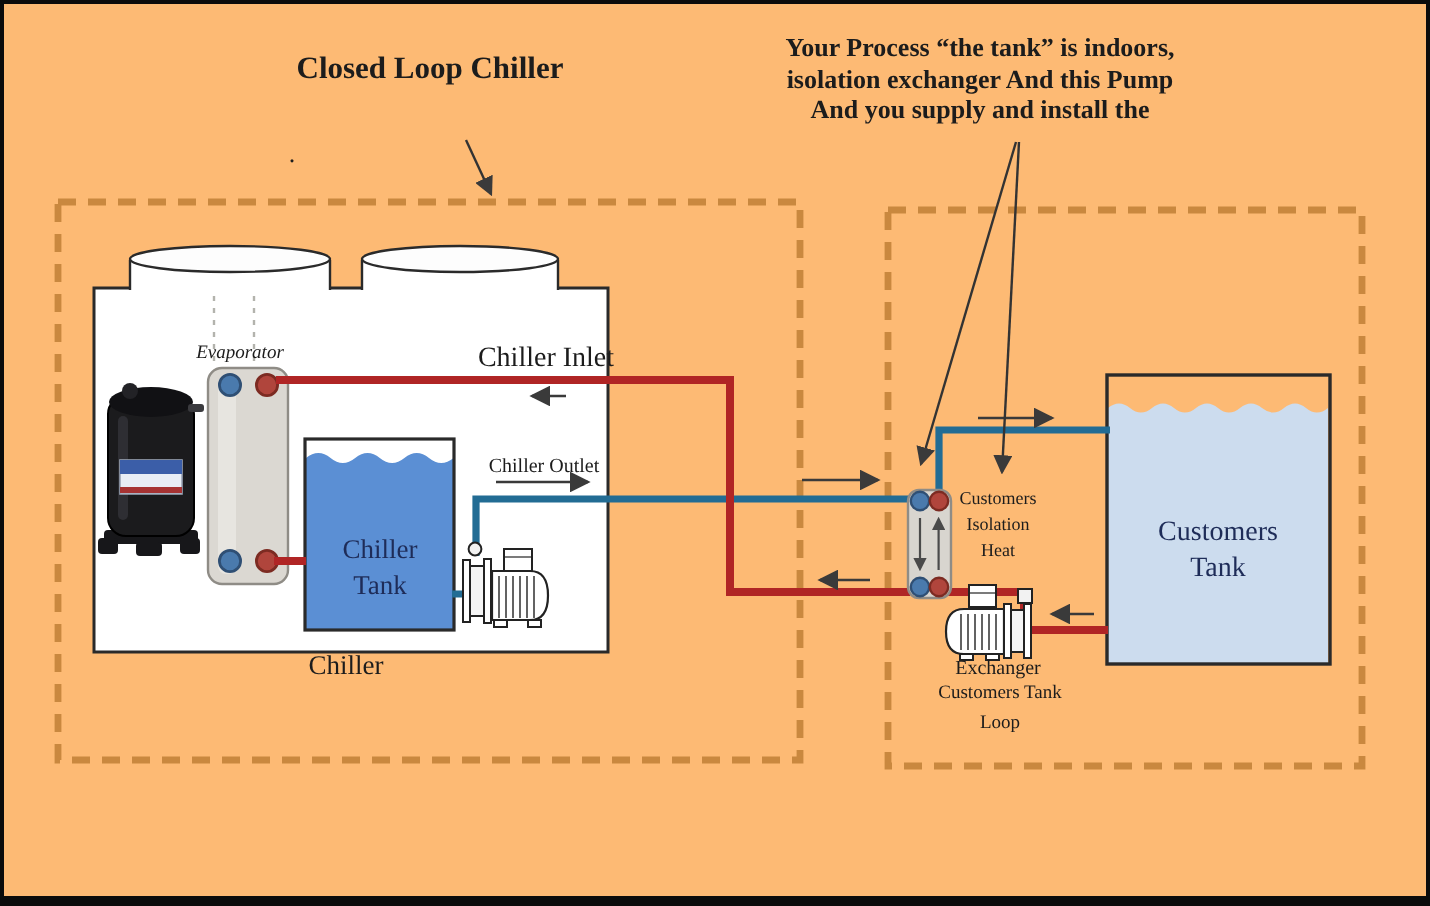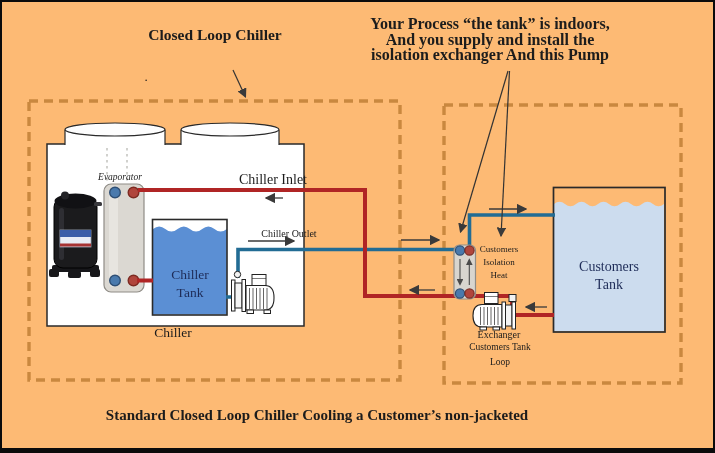--- a/index.html
+++ b/index.html
@@ -5,25 +5,25 @@
   html,body{margin:0;padding:0;background:#e8e8e8;}
   .stage{
     position:relative;width:715px;height:453px;background:#fdba74;
     border:2px solid #0b0b0b;border-bottom-width:5px;box-sizing:border-box;
     font-family:"Liberation Serif","DejaVu Serif",serif;overflow:hidden;
   }
   svg.layer{position:absolute;left:0;top:0;z-index:1;}
   .lbl{position:absolute;z-index:2;color:#1c1c1c;text-align:center;line-height:1.15;white-space:nowrap;}
   .b{font-weight:bold;}
   .title-outdoor{left:123px;top:25px;width:180px;font-size:15.5px;line-height:15.5px;}
-  .title-indoor{left:356px;top:14px;width:264px;font-size:16px;line-height:15.5px;}
+  .title-indoor{left:356px;top:14px;width:264px;font-size:13px;line-height:15.5px;}
   .stray-dot{left:138px;top:68px;width:12px;font-size:13px;}
   .evap-lbl{left:85px;top:170px;width:66px;font-size:9.5px;font-style:italic;}
   .inlet-lbl{left:234px;top:169.5px;width:74px;font-size:14px;}
-  .outlet-lbl{left:250px;top:226px;width:74px;font-size:10px;}
+  .outlet-lbl{left:233px;top:226px;width:74px;font-size:10px;}
   .comp-lbl{left:58px;top:294px;width:90px;font-size:13.5px;}
   .ctank-lbl{left:150px;top:264px;width:76px;font-size:13.5px;line-height:18px;color:#1e2c58;}
   .chiller-lbl{left:131px;top:322.5px;width:80px;font-size:13.5px;}
   .hx-lbl{left:466px;top:241px;width:62px;font-size:9px;line-height:13px;}
   .hx-lbl4{left:462px;top:283px;width:70px;font-size:10px;margin-top:44px;}
   .custank-lbl{left:567px;top:256px;width:80px;font-size:14px;line-height:18px;color:#1e2c58;}
   .cpump-lbl{left:455px;top:338px;width:86px;font-size:9.5px;line-height:14.5px;}
   .caption{left:60px;top:405px;width:510px;font-size:15px;line-height:17.5px;}
 </style>
 </head>
@@ -150,22 +150,22 @@
   </svg>
 
   <div class="lbl b title-outdoor">
     <div>Closed Loop Chiller</div>
   </div>
 
   <div class="lbl stray-dot">.</div>
 
   <div class="lbl b title-indoor">
     <div>Your Process “the tank” is indoors,</div>
+    <div>isolation exchanger And this Pump</div>
     <div>And you supply and install the</div>
-    <div>isolation exchanger And this Pump</div>
   </div>
 
   <div class="lbl evap-lbl">Evaporator</div>
   <div class="lbl inlet-lbl">Chiller Inlet</div>
   <div class="lbl outlet-lbl">Chiller Outlet</div>
 
   <div class="lbl ctank-lbl">
     <div>Chiller</div>
     <div>Tank</div>
   </div>
@@ -183,16 +183,15 @@
     <div>Customers</div>
     <div>Tank</div>
   </div>
 
   <div class="lbl cpump-lbl">
     <div>Customers Tank</div>
     <div>Loop</div>
   </div>
 
   <div class="lbl b caption">
-    <div>Standard Closed Loop Chiller Cooling a Customer’s  non-jacketed</div>
   </div>
 
 </div>
 
 </body></html>

